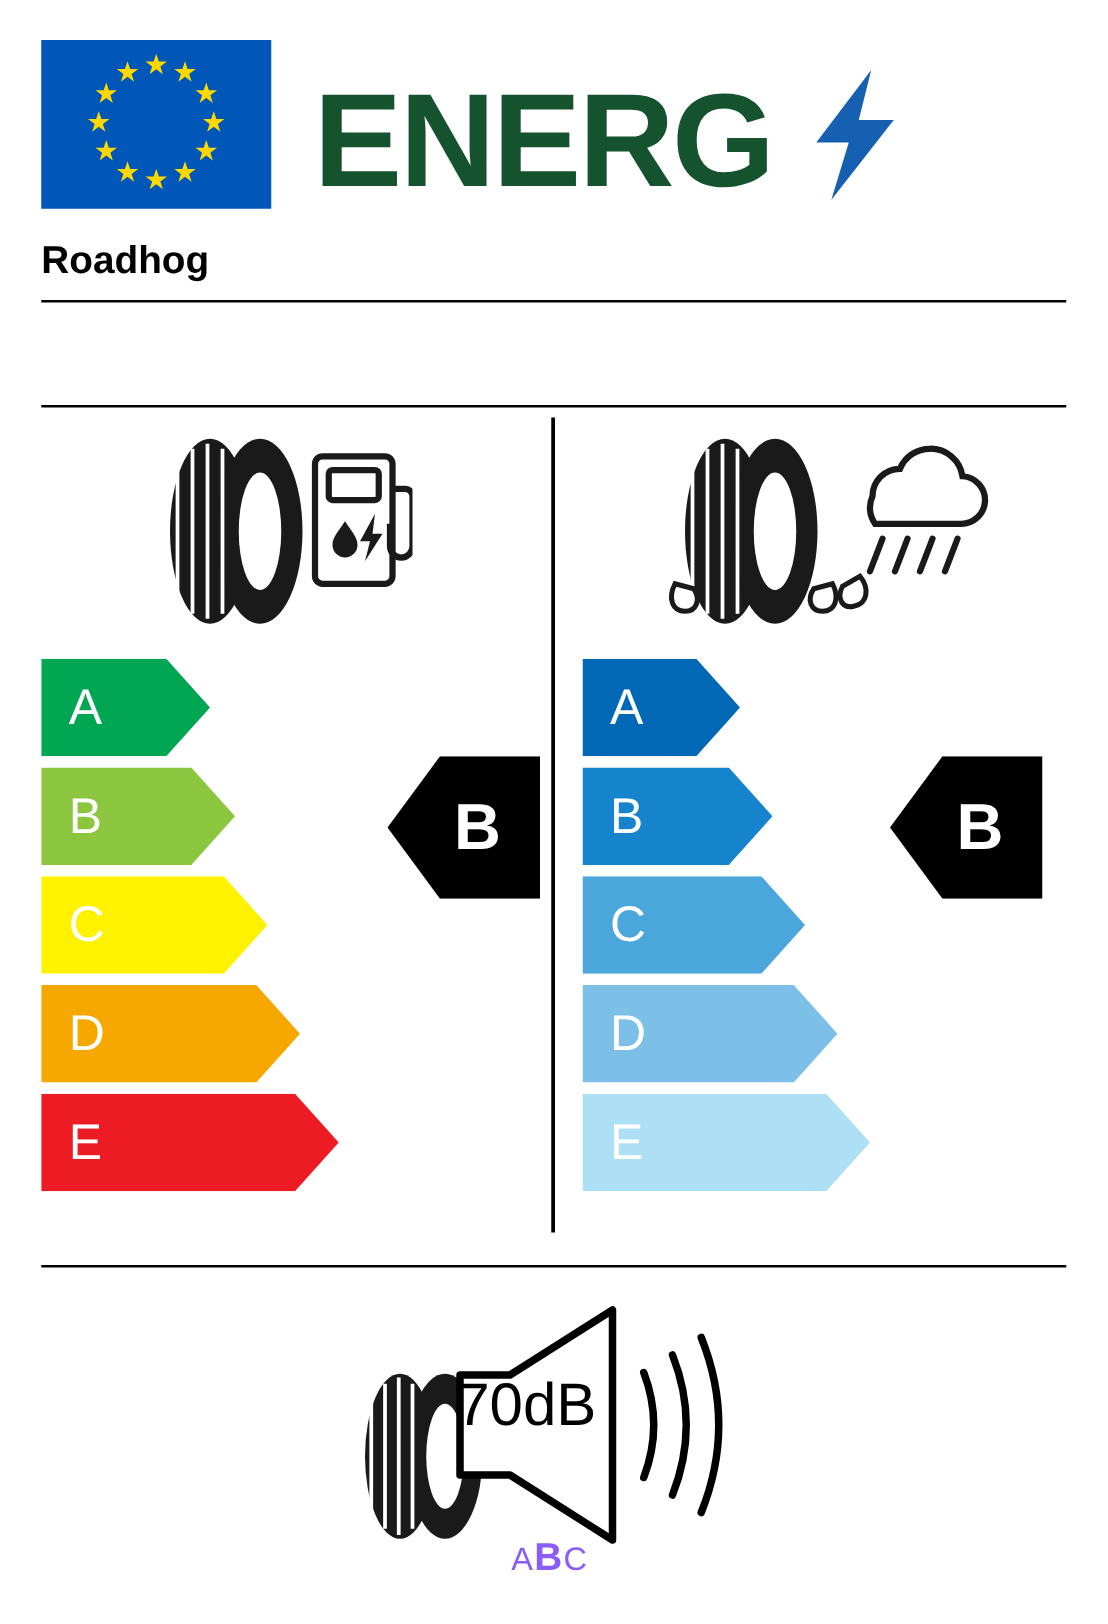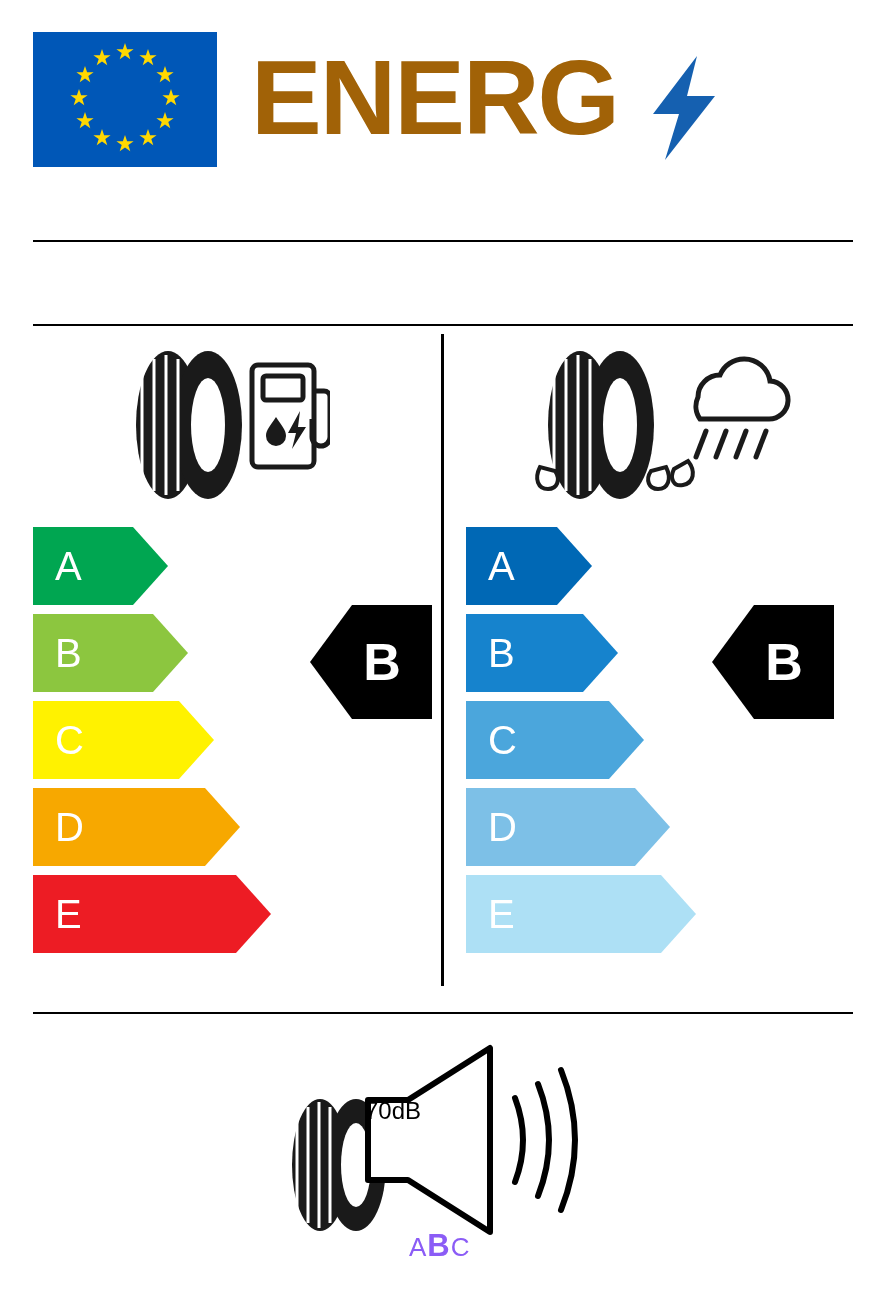--- a/index.html
+++ b/index.html
@@ -32,25 +32,25 @@
   .eu-flag {
     position: absolute;
     left: 0; top: 0;
     width: 184px;
     height: 135px;
     background: #0057b7;
   }
   .energ-word {
     position: absolute;
     left: 218px;
-    top: 12px;
+    top: 28px;
     font-size: 106px;
     line-height: 106px;
     font-weight: bold;
-    color: #a16207;
+    color: #14532d;
     letter-spacing: -2px;
     font-family: "Liberation Sans", sans-serif;
   }
   .bolt {
     position: absolute;
     left: 616px;
     top: 24px;
     width: 70px;
     height: 104px;
   }
@@ -154,21 +154,21 @@
     font-size: 52px;
     font-weight: bold;
     line-height: 1;
   }
 
   
   .noise-db {
     position: absolute;
     left: 365px;
     top: 1097px;
-    font-size: 24px;
+    font-size: 48px;
     color: #000;
     font-weight: normal;
   }
   .noise-classes {
     position: absolute;
     left: 409px;
     top: 1228px;
     font-size: 26px;
     color: #8b5cf6;
     letter-spacing: 1px;
@@ -205,20 +205,21 @@
       </svg>
     </div>
     <div class="energ-word">ENERG</div>
     <div class="bolt">
       <svg width="70" height="104" viewBox="0 0 70 104">
         <polygon points="48,0 4,58 30,58 16,104 66,40 38,40" fill="#1560b0"></polygon>
       </svg>
     </div>
   </div>
 
+  <div class="brand-name">Roadhog</div>
   <div class="rule rule-brand"></div>
   <div class="rule rule-top-main"></div>
   <div class="rule rule-bottom-main"></div>
   <div class="divider-v"></div>
 
   <div class="pict pict-fuel">
     <svg width="210" height="160" viewBox="0 0 210 160">
 
       <g fill="#1a1a1a">
         <ellipse cx="48" cy="80" rx="32" ry="74"></ellipse>

